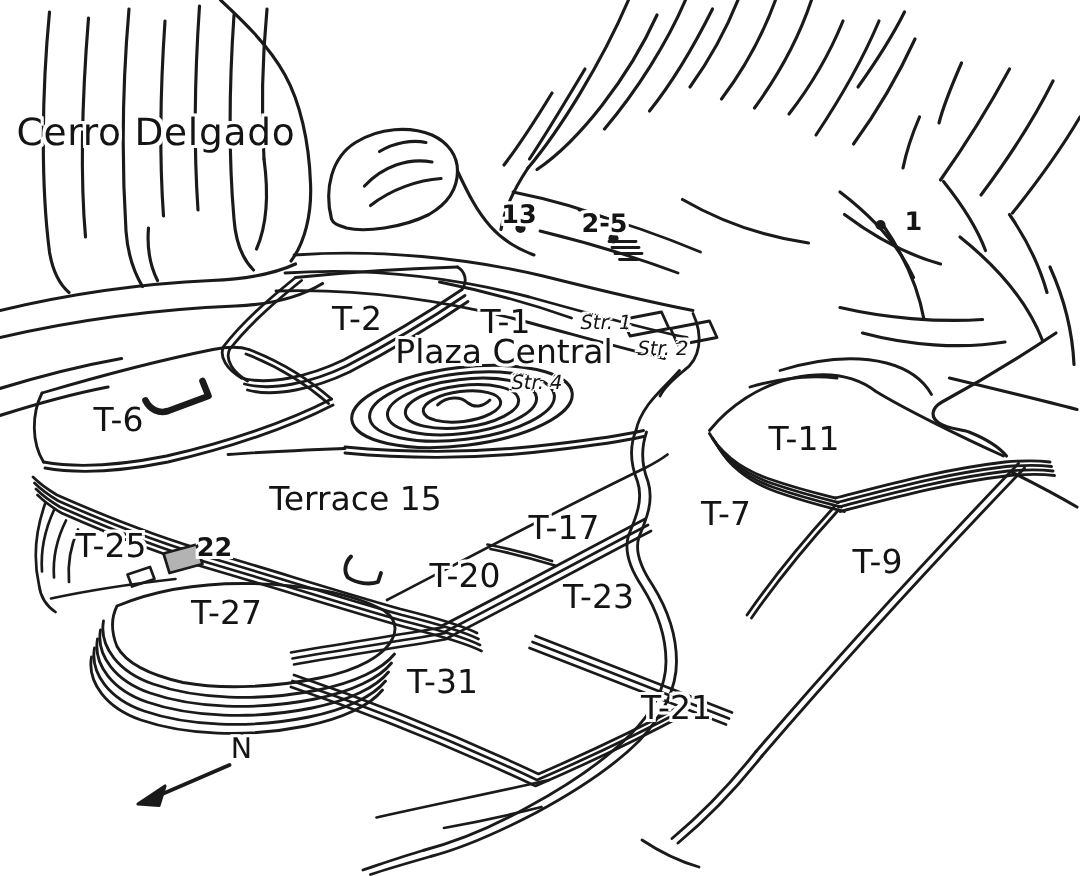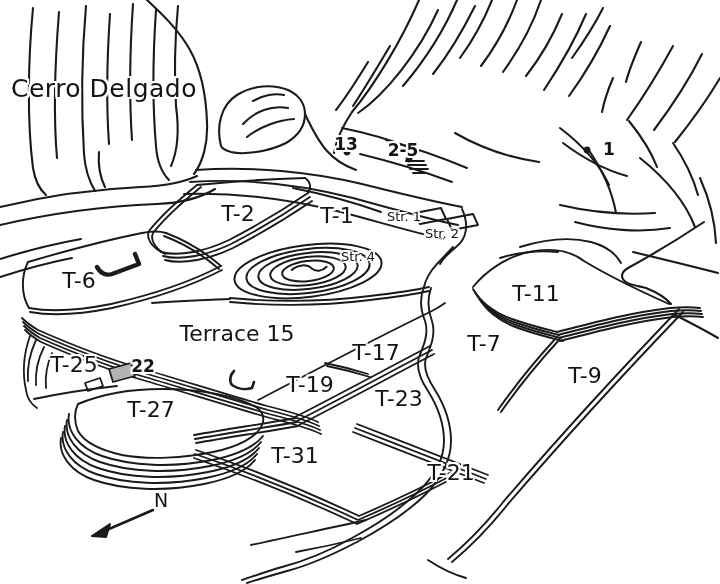--- a/index.html
+++ b/index.html
@@ -9,21 +9,21 @@
     padding-left:28px;
   }
   .stage svg{position:absolute;left:0;top:0;}
   .lbl{
     position:absolute;transform:translate(-50%,-50%);white-space:nowrap;color:#141414;
     font-size:22px;line-height:1;z-index:3;
     text-shadow:-2px -2px 0 #fff,2px -2px 0 #fff,-2px 2px 0 #fff,2px 2px 0 #fff,
                 0 -2px 0 #fff,0 2px 0 #fff,-2px 0 0 #fff,2px 0 0 #fff;
   }
   .lbl.big{font-size:25px;letter-spacing:.5px;}
-  .lbl.small{font-size:13px;}
+  .lbl.small{font-size:13px;font-style:italic;}
   .lbl.mon{font-weight:700;font-size:17px;margin-left:12px;}
   .lbl.north{font-size:19px;font-weight:500;}
 </style>
 </head>
 <body>
 
 <div class="stage">
 
   <svg width="720" height="584" viewBox="0 0 720 584" fill="none" stroke="#1a1a1a" stroke-width="2.1" stroke-linecap="round" stroke-linejoin="round">
 
@@ -226,30 +226,31 @@
     <g>
       <path d="M153,510 L102,532" stroke-width="2.6"></path>
       <path d="M92,536 L110,524 L106,537 Z" fill="#1a1a1a" stroke="#1a1a1a"></path>
     </g>
   </svg>
 
   <div class="lbl big" style="left:104px;top:88px">Cerro Delgado</div>
 
   <div class="lbl" style="left:238px;top:214px">T-2</div>
   <div class="lbl" style="left:337px;top:216px">T-1</div>
+  <div class="lbl" style="left:336px;top:236px">Plaza Central</div>
   <div class="lbl small" style="left:404px;top:216px">Str. 1</div>
   <div class="lbl small" style="left:442px;top:233px">Str. 2</div>
   <div class="lbl small" style="left:358px;top:256px">Str. 4</div>
   <div class="lbl" style="left:79px;top:281px">T-6</div>
   <div class="lbl" style="left:536px;top:294px">T-11</div>
   <div class="lbl" style="left:237px;top:334px">Terrace 15</div>
   <div class="lbl" style="left:74px;top:365px">T-25</div>
   <div class="lbl" style="left:151px;top:410px">T-27</div>
   <div class="lbl" style="left:376px;top:353px">T-17</div>
-  <div class="lbl" style="left:310px;top:385px">T-19</div>
+  <div class="lbl" style="left:310px;top:385px">T-20</div>
   <div class="lbl" style="left:399px;top:399px">T-23</div>
   <div class="lbl" style="left:484px;top:344px">T-7</div>
   <div class="lbl" style="left:585px;top:376px">T-9</div>
   <div class="lbl" style="left:451px;top:473px">T-21</div>
   <div class="lbl" style="left:295px;top:456px">T-31</div>
 
   <div class="lbl mon" style="left:334px;top:144px">13</div>
   <div class="lbl mon" style="left:391px;top:150px">2-5</div>
   <div class="lbl mon" style="left:597px;top:149px">1</div>
   <div class="lbl mon" style="left:131px;top:366px">22</div>

